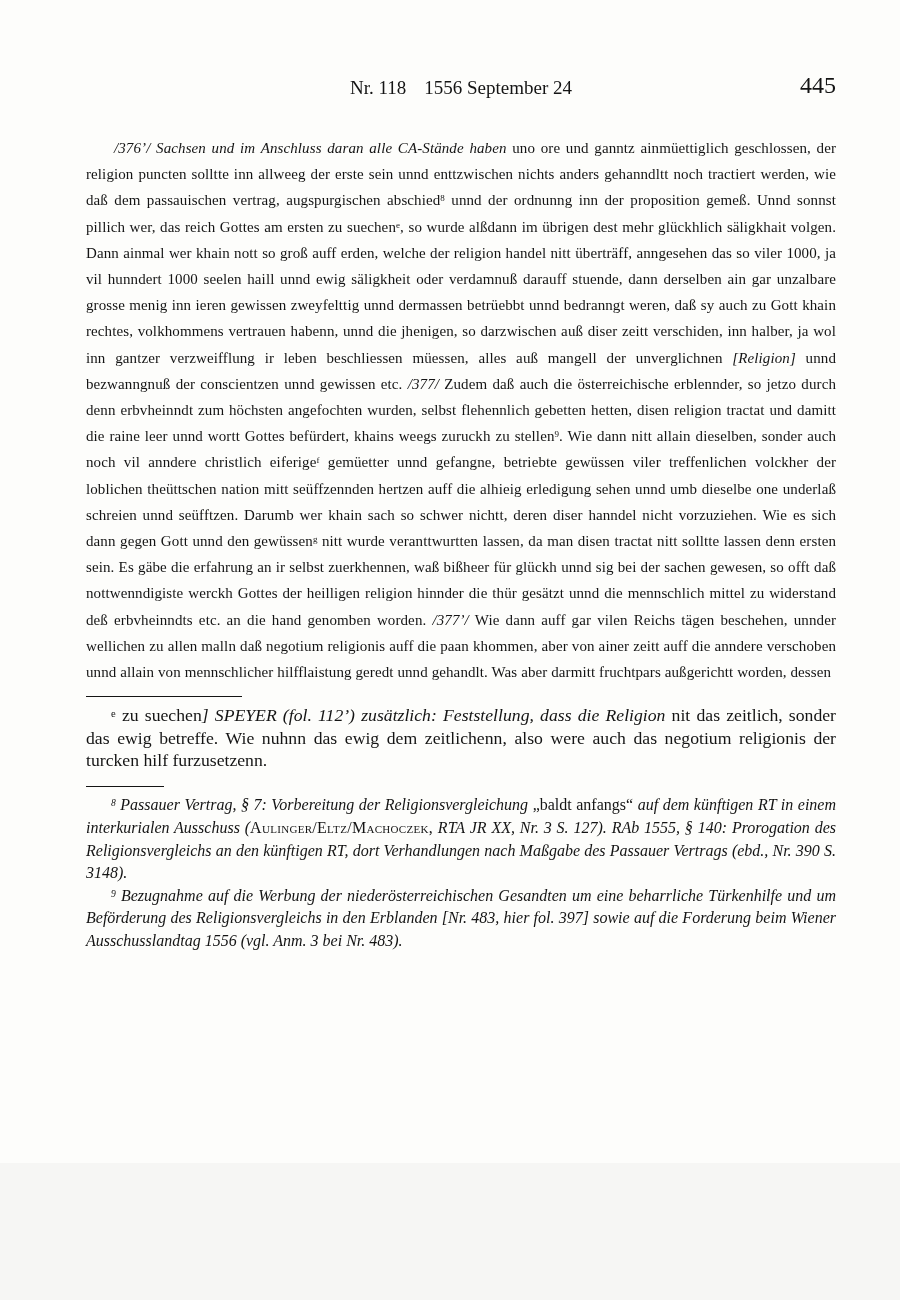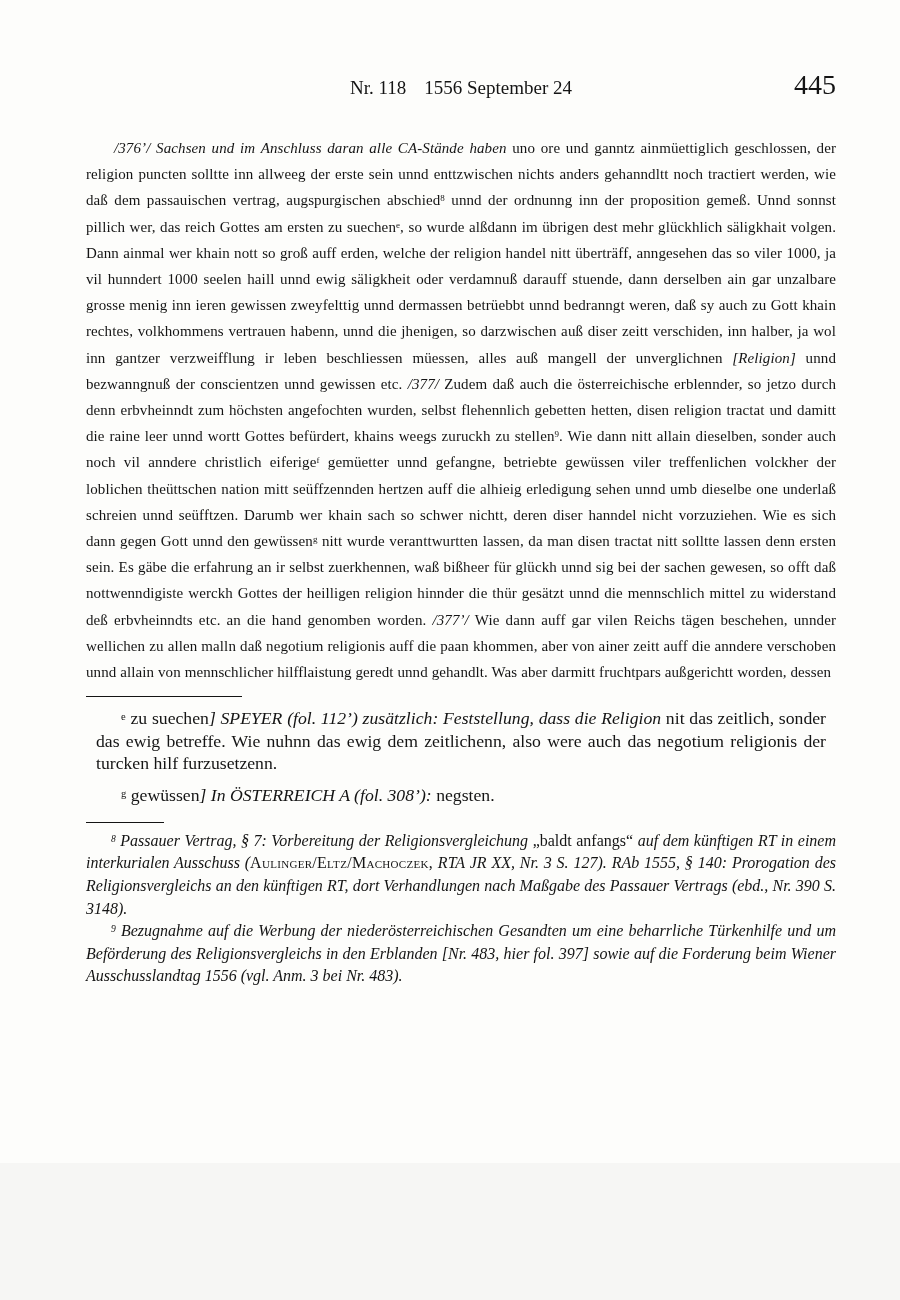--- a/index.html
+++ b/index.html
@@ -24,40 +24,40 @@
     text-align: center;
     font-size: 19px;
     line-height: 24px;
     white-space: nowrap;
   }
   .running-head .doc-number { margin-right: 18px; }
   .running-head .page-num {
     position: absolute;
     right: 0;
     top: -3px;
-    font-size: 28px;
+    font-size: 24px;
   }
   
   .main-text {
     margin: 35px 0 0 0;
     font-size: 15px;
     line-height: 26.2px;
     text-align: justify;
     text-indent: 28px;
     letter-spacing: 0.1px;
   }
   
   .apparatus-rule {
     border: 0;
     border-top: 1.6px solid #141414;
     width: 156px;
     margin: 11px 0 7px 0;
   }
   .apparatus p {
-    margin: 10px;
+    margin: 0;
     font-size: 17.7px;
     line-height: 22.4px;
     text-align: justify;
     text-indent: 25px;
   }
   
   .footnote-rule {
     border: 0;
     border-top: 1.6px solid #141414;
     width: 78px;
@@ -92,21 +92,20 @@
     <span class="doc-number">Nr. 118</span><span>1556 September 24</span>
     <span class="page-num">445</span>
   </div>
 
   <p class="main-text"><span class="seg-i">/376’/ Sachsen und im Anschluss daran alle CA-Stände haben </span><span>uno ore und ganntz ainmüettiglich geschlossen, der religion puncten solltte inn allweeg der erste sein unnd enttzwischen nichts anders gehanndltt noch tractiert werden, wie daß dem passauischen vertrag, augspurgischen abschied</span><sup>8</sup><span> unnd der ordnunng inn der proposition gemeß. Unnd sonnst pillich wer, das reich Gottes am ersten zu suechen</span><sup>e</sup><span>, so wurde alßdann im übrigen dest mehr glückhlich säligkhait volgen. Dann ainmal wer khain nott so groß auff erden, welche der religion handel nitt überträff, anngesehen das so viler 1000, ja vil hunndert 1000 seelen haill unnd ewig säligkheit oder verdamnuß darauff stuende, dann derselben ain gar unzalbare grosse menig inn ieren gewissen zweyfelttig unnd dermassen betrüebbt unnd bedranngt weren, daß sy auch zu Gott khain rechtes, volkhommens vertrauen habenn, unnd die jhenigen, so darzwischen auß diser zeitt verschiden, inn halber, ja wol inn gantzer verzweifflung ir leben beschliessen müessen, alles auß mangell der unverglichnen </span><span class="seg-i">[Religion]</span><span> unnd bezwanngnuß der conscientzen unnd gewissen etc. </span><span class="seg-i">/377/</span><span> Zudem daß auch die österreichische erblennder, so jetzo durch denn erbvheinndt zum höchsten angefochten wurden, selbst flehennlich gebetten hetten, disen religion tractat und damitt die raine leer unnd wortt Gottes befürdert, khains weegs zuruckh zu stellen</span><sup>9</sup><span>. Wie dann nitt allain dieselben, sonder auch noch vil anndere christlich eiferige</span><sup>f</sup><span> gemüetter unnd gefangne, betriebte gewüssen viler treffenlichen volckher der loblichen theüttschen nation mitt seüffzennden hertzen auff die alhieig erledigung sehen unnd umb dieselbe one underlaß schreien unnd seüfftzen. Darumb wer khain sach so schwer nichtt, deren diser hanndel nicht vorzuziehen. Wie es sich dann gegen Gott unnd den gewüssen</span><sup>g</sup><span> nitt wurde veranttwurtten lassen, da man disen tractat nitt solltte lassen denn ersten sein. Es gäbe die erfahrung an ir selbst zuerkhennen, waß bißheer für glückh unnd sig bei der sachen gewesen, so offt daß nottwenndigiste werckh Gottes der heilligen religion hinnder die thür gesätzt unnd die mennschlich mittel zu widerstand deß erbvheinndts etc. an die hand genomben worden. </span><span class="seg-i">/377’/</span><span> Wie dann auff gar vilen Reichs tägen beschehen, unnder wellichen zu allen malln daß negotium religionis auff die paan khommen, aber von ainer zeitt auff die anndere verschoben unnd allain von mennschlicher hilfflaistung geredt unnd gehandlt. Was aber darmitt fruchtpars außgerichtt worden, dessen</span></p>
 
   <hr class="apparatus-rule">
 
   <div class="apparatus">
       <p><sup>e</sup><span> zu suechen</span><span class="seg-i">] SPEYER (fol. 112’) zusätzlich: Feststellung, dass die Religion</span><span> nit das zeitlich, sonder das ewig betreffe. Wie nuhnn das ewig dem zeitlichenn, also were auch das negotium religionis der turcken hilf furzusetzenn.</span></p>
-      <p><sup>g</sup><span> gewüssen</span><span class="seg-i">] In ÖSTERREICH A (fol. 308’):</span><span> negsten.</span></p>
     </div>
 
   <hr class="footnote-rule">
 
   <div class="footnotes">
       <p><sup>8</sup><span> Passauer Vertrag, § 7: Vorbereitung der Religionsvergleichung </span><span class="seg-r">„baldt anfangs“ </span><span>auf dem künftigen RT in einem interkurialen Ausschuss (</span><span class="seg-sc">Aulinger/Eltz/Machoczek,</span><span> RTA JR XX, Nr. 3 S. 127). RAb 1555, § 140: Prorogation des Religionsvergleichs an den künftigen RT, dort Verhandlungen nach Maßgabe des Passauer Vertrags (ebd., Nr. 390 S. 3148).</span></p>
       <p><sup>9</sup><span> Bezugnahme auf die Werbung der niederösterreichischen Gesandten um eine beharrliche Türkenhilfe und um Beförderung des Religionsvergleichs in den Erblanden [Nr. 483, hier fol. 397] sowie auf die Forderung beim Wiener Ausschusslandtag 1556 (vgl. Anm. 3 bei Nr. 483).</span></p>
     </div>
 
 </div>

